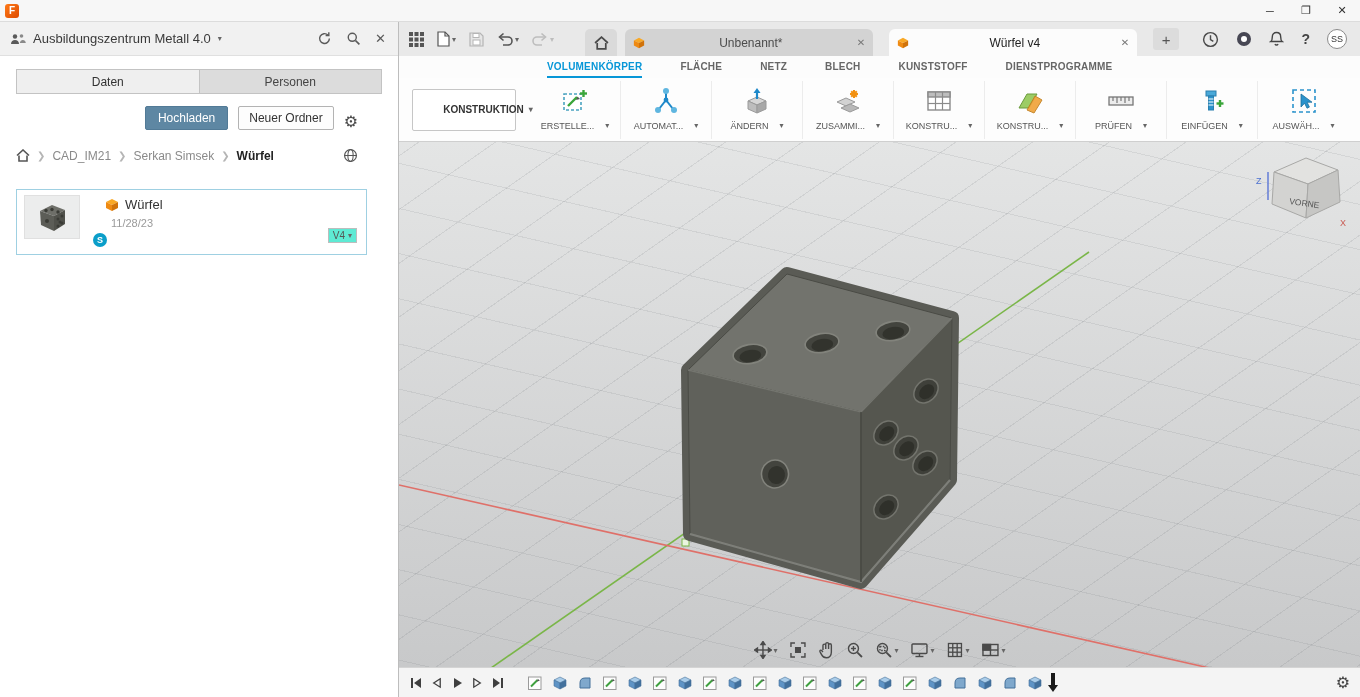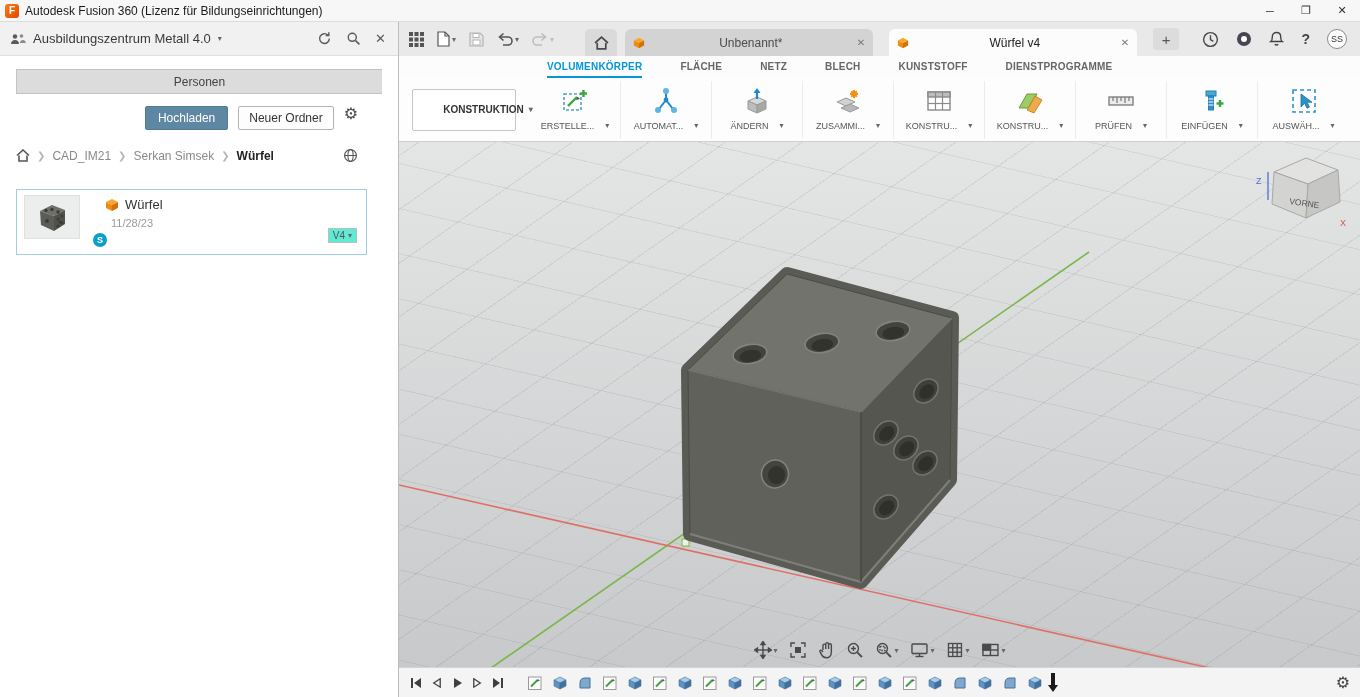--- a/index.html
+++ b/index.html
@@ -20,21 +20,21 @@
 .main-area { width:961px; display:flex; flex-direction:column; min-width:0; }
 
 
 .panel-header { height:34px; background:#f1f1f1; border-bottom:1px solid #e0e0e0; display:flex; align-items:center; padding:0 12px 0 10px; gap:7px; font-size:13px; color:#3a3a3a; }
 .ph-icons { margin-left:auto; display:flex; align-items:center; gap:14px; }
 .caret { font-size:8px; color:#666; }
 .panel-tabs { display:flex; margin:13px 16px 0 16px; }
 .panel-tab { flex:1; height:25px; border:1px solid #c3c3c3; background:#dcdcdc; color:#444; font-size:12px; display:flex; align-items:center; justify-content:center; }
 .panel-tab.active { background:#efefef; color:#333; }
 .panel-tab:first-child { border-right:none; }
-.panel-actions { display:flex; align-items:flex-start; justify-content:flex-end; gap:10px; margin:12px 40px 0 16px; }
+.panel-actions { display:flex; align-items:flex-end; justify-content:flex-end; gap:10px; margin:12px 40px 0 16px; }
 .btn-upload { background:#5e87a3; color:#fff; border:1px solid #527a96; font-size:12px; padding:4px 12px; border-radius:2px; }
 .btn-newfolder { background:#fdfdfd; color:#333; border:1px solid #b3b3b3; font-size:12px; padding:4px 10px; border-radius:2px; }
 .gear { font-size:16px; color:#4a4a4a; line-height:1; }
 .breadcrumb { display:flex; align-items:center; gap:7px; margin:18px 40px 0 16px; font-size:12px; color:#8a8a8a; }
 .breadcrumb .sep { color:#b5b5b5; font-size:10px; }
 .breadcrumb .last { color:#222; font-weight:bold; }
 .breadcrumb .bc-globe { margin-left:auto; }
 .file-card { margin:26px 0 0 16px; width:351px; height:66px; border:1px solid #9fd0e2; background:#fff; position:relative; }
 .fc-thumb { position:absolute; left:7px; top:5px; width:56px; height:44px; background:#eceded; border:1px solid #e0e0e0; display:flex; align-items:center; justify-content:center; }
 .fc-title { position:absolute; left:88px; top:7px; display:flex; align-items:center; gap:6px; font-size:13px; color:#333; }
@@ -88,21 +88,20 @@
 .tl-gear { margin-left:auto; font-size:16px; color:#444; line-height:1; }
 svg { display:block; }
 </style>
 </head>
 <body>
 
 <div class="app">
 
   <div class="titlebar">
     <div class="fusion-logo">F</div>
-    <span class="wtitle">Autodesk Fusion 360 (Lizenz für Bildungseinrichtungen)</span>
     <div class="win-controls">
       <span class="win-btn">─</span>
       <span class="win-btn">❐</span>
       <span class="win-btn">✕</span>
     </div>
   </div>
 
   <div class="main-row">
 
     <div class="data-panel">
@@ -128,20 +127,23 @@
             <svg width="15" height="15" viewBox="0 0 16 16">
                 <circle cx="6.7" cy="6.7" r="4.3" fill="none" stroke="#5a5a5a" stroke-width="1.5"></circle>
                 <line x1="10.2" y1="10.2" x2="14.3" y2="14.3" stroke="#5a5a5a" stroke-width="1.7"></line>
               </svg>
           </span>
           <span style="color:#5a5a5a;font-size:13px;">✕</span>
         </span>
       </div>
 
       <div class="panel-tabs">
+        <div class="panel-tab active">
+            <span>Daten</span>
+          </div>
         <div class="panel-tab">
             <span>Personen</span>
           </div>
       </div>
 
       <div class="panel-actions">
         <button class="btn-upload">Hochladen</button>
         <button class="btn-newfolder">Neuer Ordner</button>
         <span class="gear">⚙</span>
       </div>

